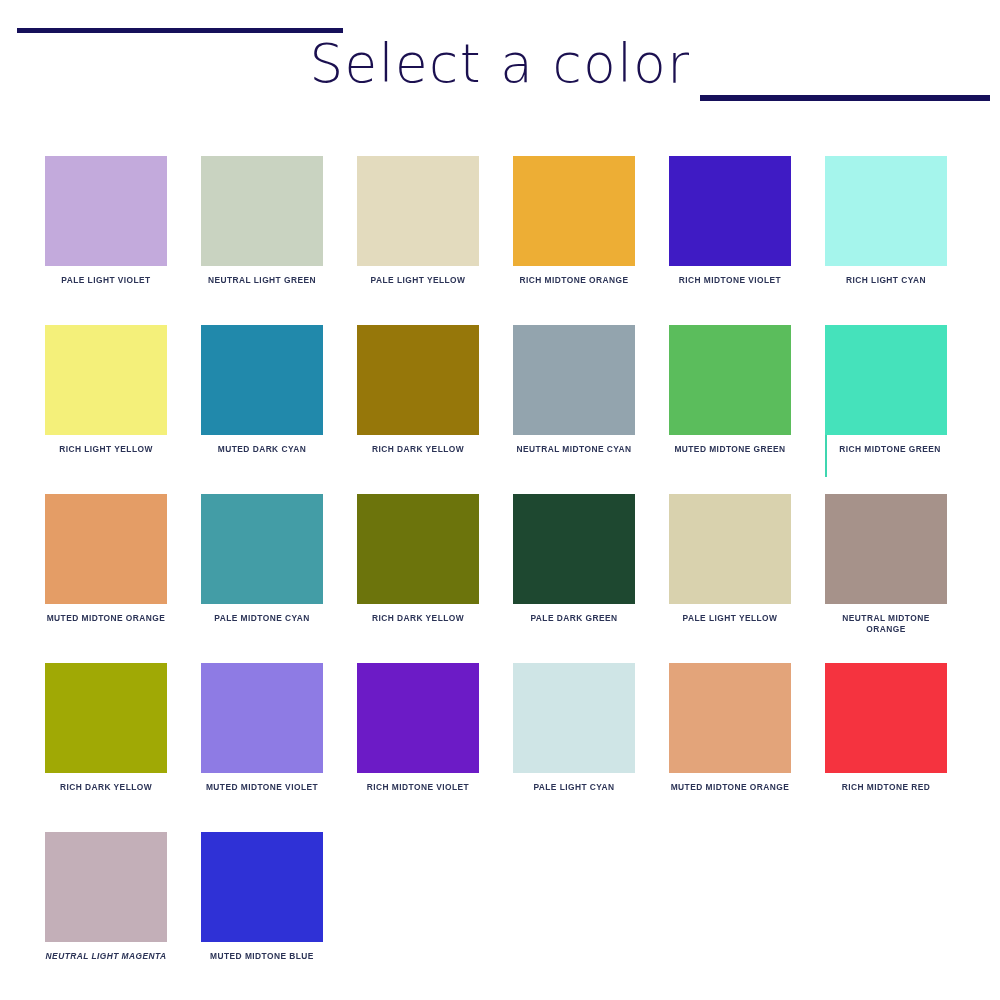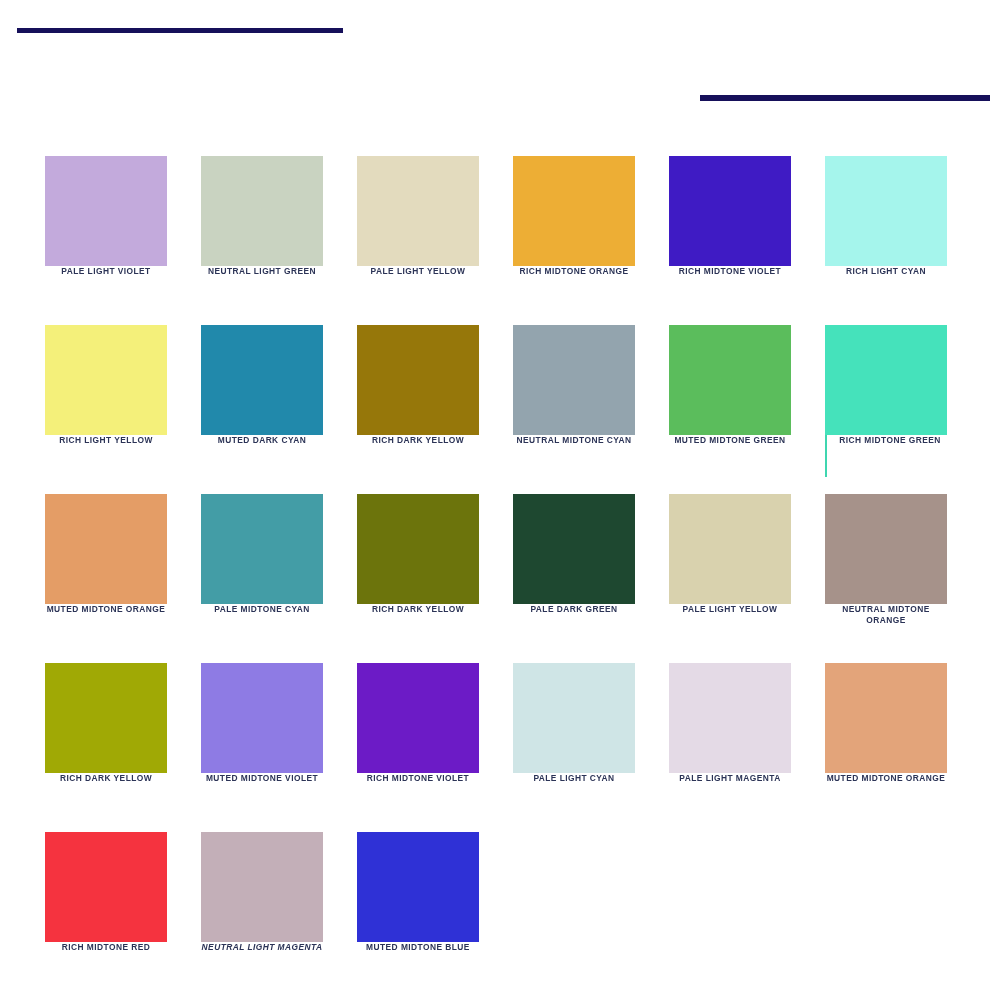--- a/index.html
+++ b/index.html
@@ -46,20 +46,21 @@
     height:169px;
     cursor:pointer;
   }
   .swatch-chip {
     width:122px;
     height:110px;
     display:block;
   }
   .swatch-label {
     display:block;
+    margin-top:9px;
     width:122px;
     text-align:center;
     color:#2B3356;
     font-family:"Liberation Sans", sans-serif;
     font-weight:bold;
     font-size:8.4px;
     letter-spacing:0.45px;
     line-height:11px;
     text-transform:uppercase;
   }
@@ -78,20 +79,21 @@
   .swatch-cell.is-selected .swatch-label { text-align:center;padding-left:8px; }
 </style>
 </head>
 <body style="background: rgb(255, 255, 255);">
 
 <div id="page">
 
   <div class="rule" id="rule-left" style="background: rgb(22, 16, 90);"></div>
   <div class="rule" id="rule-right" style="background: rgb(22, 16, 90);"></div>
 
+  <h1 id="page-title" style="color: rgb(27, 16, 80);">Select a color</h1>
 
   <div id="swatch-grid">
       <div class="swatch-cell">
         <span class="swatch-chip" style="background: rgb(195, 170, 220);"></span>
         <span class="swatch-label" style="color: rgb(43, 51, 86);">PALE LIGHT VIOLET</span>
       </div>
       <div class="swatch-cell">
         <span class="swatch-chip" style="background: rgb(201, 211, 193);"></span>
         <span class="swatch-label" style="color: rgb(43, 51, 86);">NEUTRAL LIGHT GREEN</span>
       </div>
@@ -170,24 +172,20 @@
       </div>
       <div class="swatch-cell">
         <span class="swatch-chip" style="background: rgb(108, 27, 198);"></span>
         <span class="swatch-label" style="color: rgb(43, 51, 86);">RICH MIDTONE VIOLET</span>
       </div>
       <div class="swatch-cell">
         <span class="swatch-chip" style="background: rgb(207, 229, 230);"></span>
         <span class="swatch-label" style="color: rgb(43, 51, 86);">PALE LIGHT CYAN</span>
       </div>
       <div class="swatch-cell">
-        <span class="swatch-chip" style="background: rgb(228, 218, 230);"></span>
-        <span class="swatch-label" style="color: rgb(43, 51, 86);">PALE LIGHT MAGENTA</span>
-      </div>
-      <div class="swatch-cell">
         <span class="swatch-chip" style="background: rgb(227, 164, 122);"></span>
         <span class="swatch-label" style="color: rgb(43, 51, 86);">MUTED MIDTONE ORANGE</span>
       </div>
       <div class="swatch-cell">
         <span class="swatch-chip" style="background: rgb(245, 51, 63);"></span>
         <span class="swatch-label" style="color: rgb(43, 51, 86);">RICH MIDTONE RED</span>
       </div>
       <div class="swatch-cell">
         <span class="swatch-chip" style="background: rgb(195, 175, 184);"></span>
         <span class="swatch-label" style="color: rgb(43, 51, 86); font-style: italic;">NEUTRAL LIGHT MAGENTA</span>

